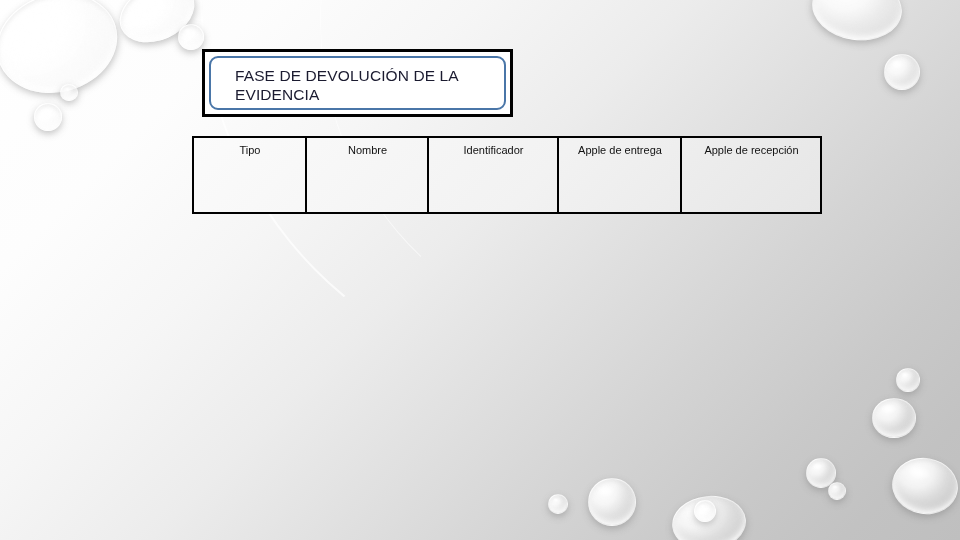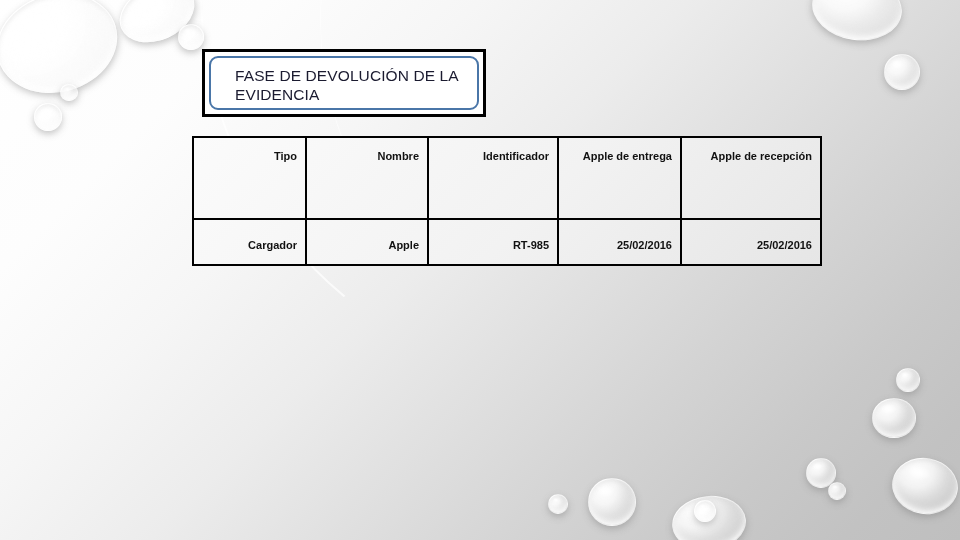--- a/index.html
+++ b/index.html
@@ -69,21 +69,21 @@
     border-radius: 50%;
     background: radial-gradient(ellipse at 50% 50%,
       rgba(255,255,255,0.95) 0%, rgba(255,255,255,0.0) 72%);
   }
 
   
   #title-box {
     position: absolute;
     left: 202px;
     top: 49px;
-    width: 284px;
+    width: 311px;
     height: 68px;
     background: #ffffff;
     border: 3px solid #000000;
     box-sizing: border-box;
   }
   #title-inner {
     position: absolute;
     left: 4px;
     top: 4px;
     right: 4px;
@@ -122,24 +122,24 @@
   #evidence-table col.c3 { width: 130px; }
   #evidence-table col.c4 { width: 123px; }
   #evidence-table col.c5 { width: 140px; }
 
   #evidence-table th,
   #evidence-table td {
     border-left: 2px solid #000000;
     border-right: 2px solid #000000;
     border-top: 2px solid #000000;
     border-bottom: 2px solid #000000;
-    padding: 12px 8px 6px 9px;
+    padding: 6px 8px 6px 9px;
     vertical-align: top;
-    font-weight: bold;
-    text-align: right;
+    font-weight: normal;
+    text-align: center;
     background: transparent;
   }
   #evidence-table thead th {
     height: 62px;
   }
   #evidence-table tbody td {
     height: 26px;
     vertical-align: middle;
   }
   tr.row-tall td { height: 40px; }
@@ -192,23 +192,16 @@
     <thead>
       <tr>
         <th>Tipo</th>
         <th>Nombre</th>
         <th>Identificador</th>
         <th>Apple de entrega</th>
         <th>Apple de recepción</th>
       </tr>
     </thead>
     <tbody>
-      <tr class="row-tall">
-        <td>Cargador</td>
-        <td>Apple</td>
-        <td class="align-top">RT-985</td>
-        <td>25/02/2016</td>
-        <td>25/02/2016</td>
-      </tr>
     </tbody>
   </table>
 
 </div>
 
 </body></html>

